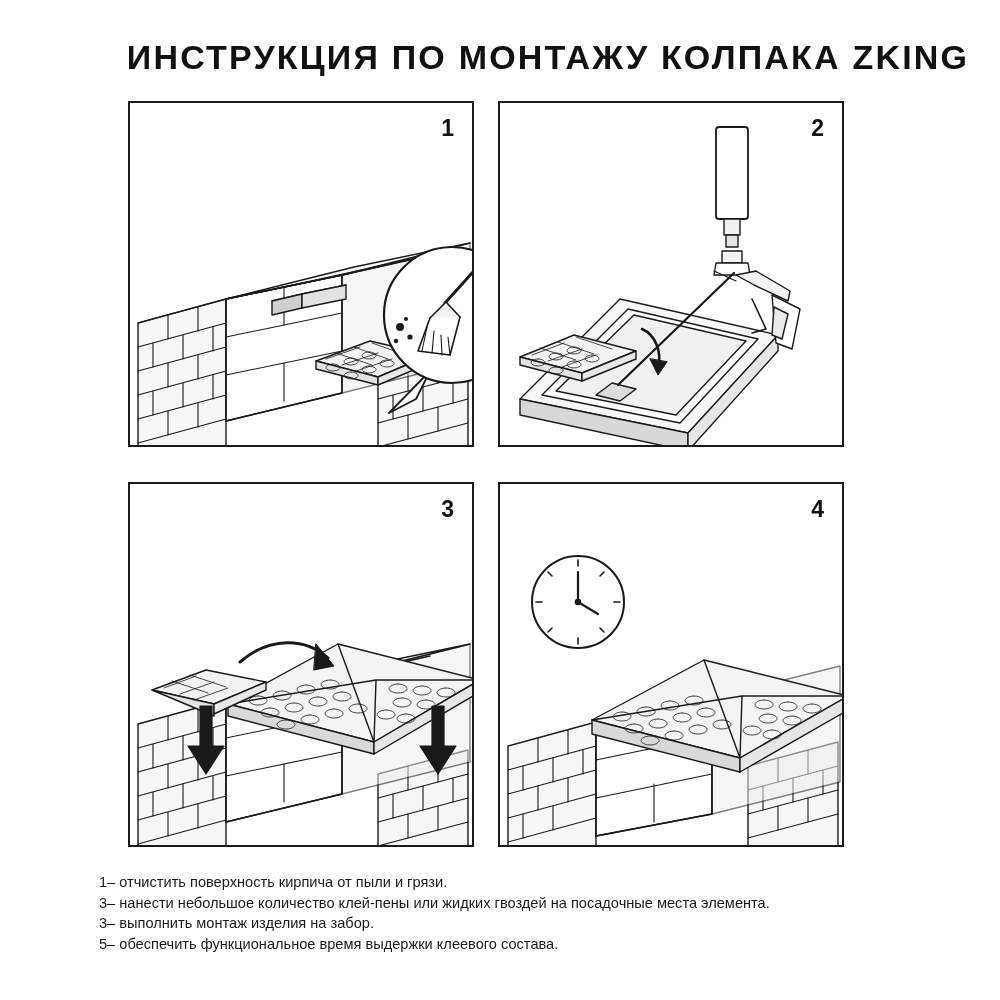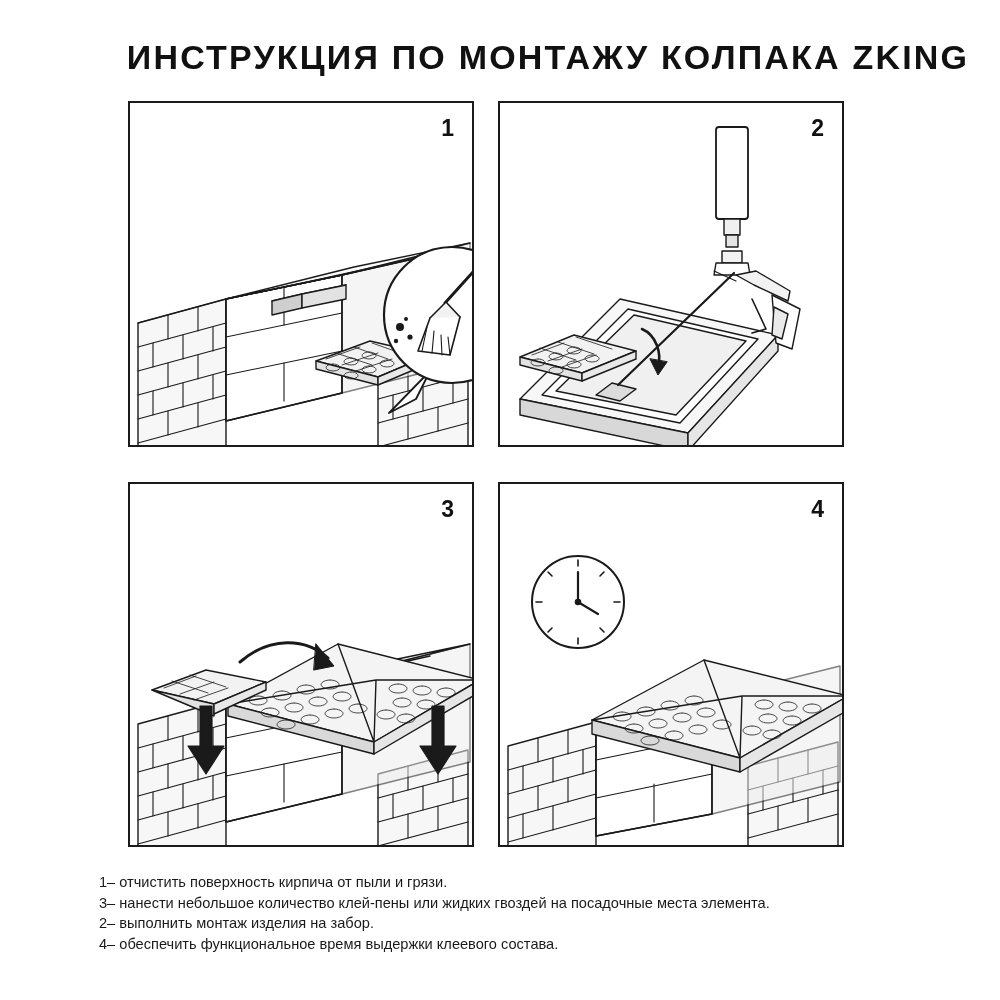--- a/index.html
+++ b/index.html
@@ -296,17 +296,17 @@
           </g>
         </g>
       </svg>
     </div>
 
   </div>
 
   <div class="captions">
     <div>1– отчистить поверхность кирпича от пыли и грязи.</div>
     <div>3– нанести небольшое количество клей-пены или жидких гвоздей на посадочные места элемента.</div>
-    <div>2– выполнить монтаж изделия на забор.</div>
-    <div>4– обеспечить функциональное время выдержки клеевого состава.</div>
+    <div>3– выполнить монтаж изделия на забор.</div>
+    <div>5– обеспечить функциональное время выдержки клеевого состава.</div>
   </div>
 
 </div>
 
 </body></html>

